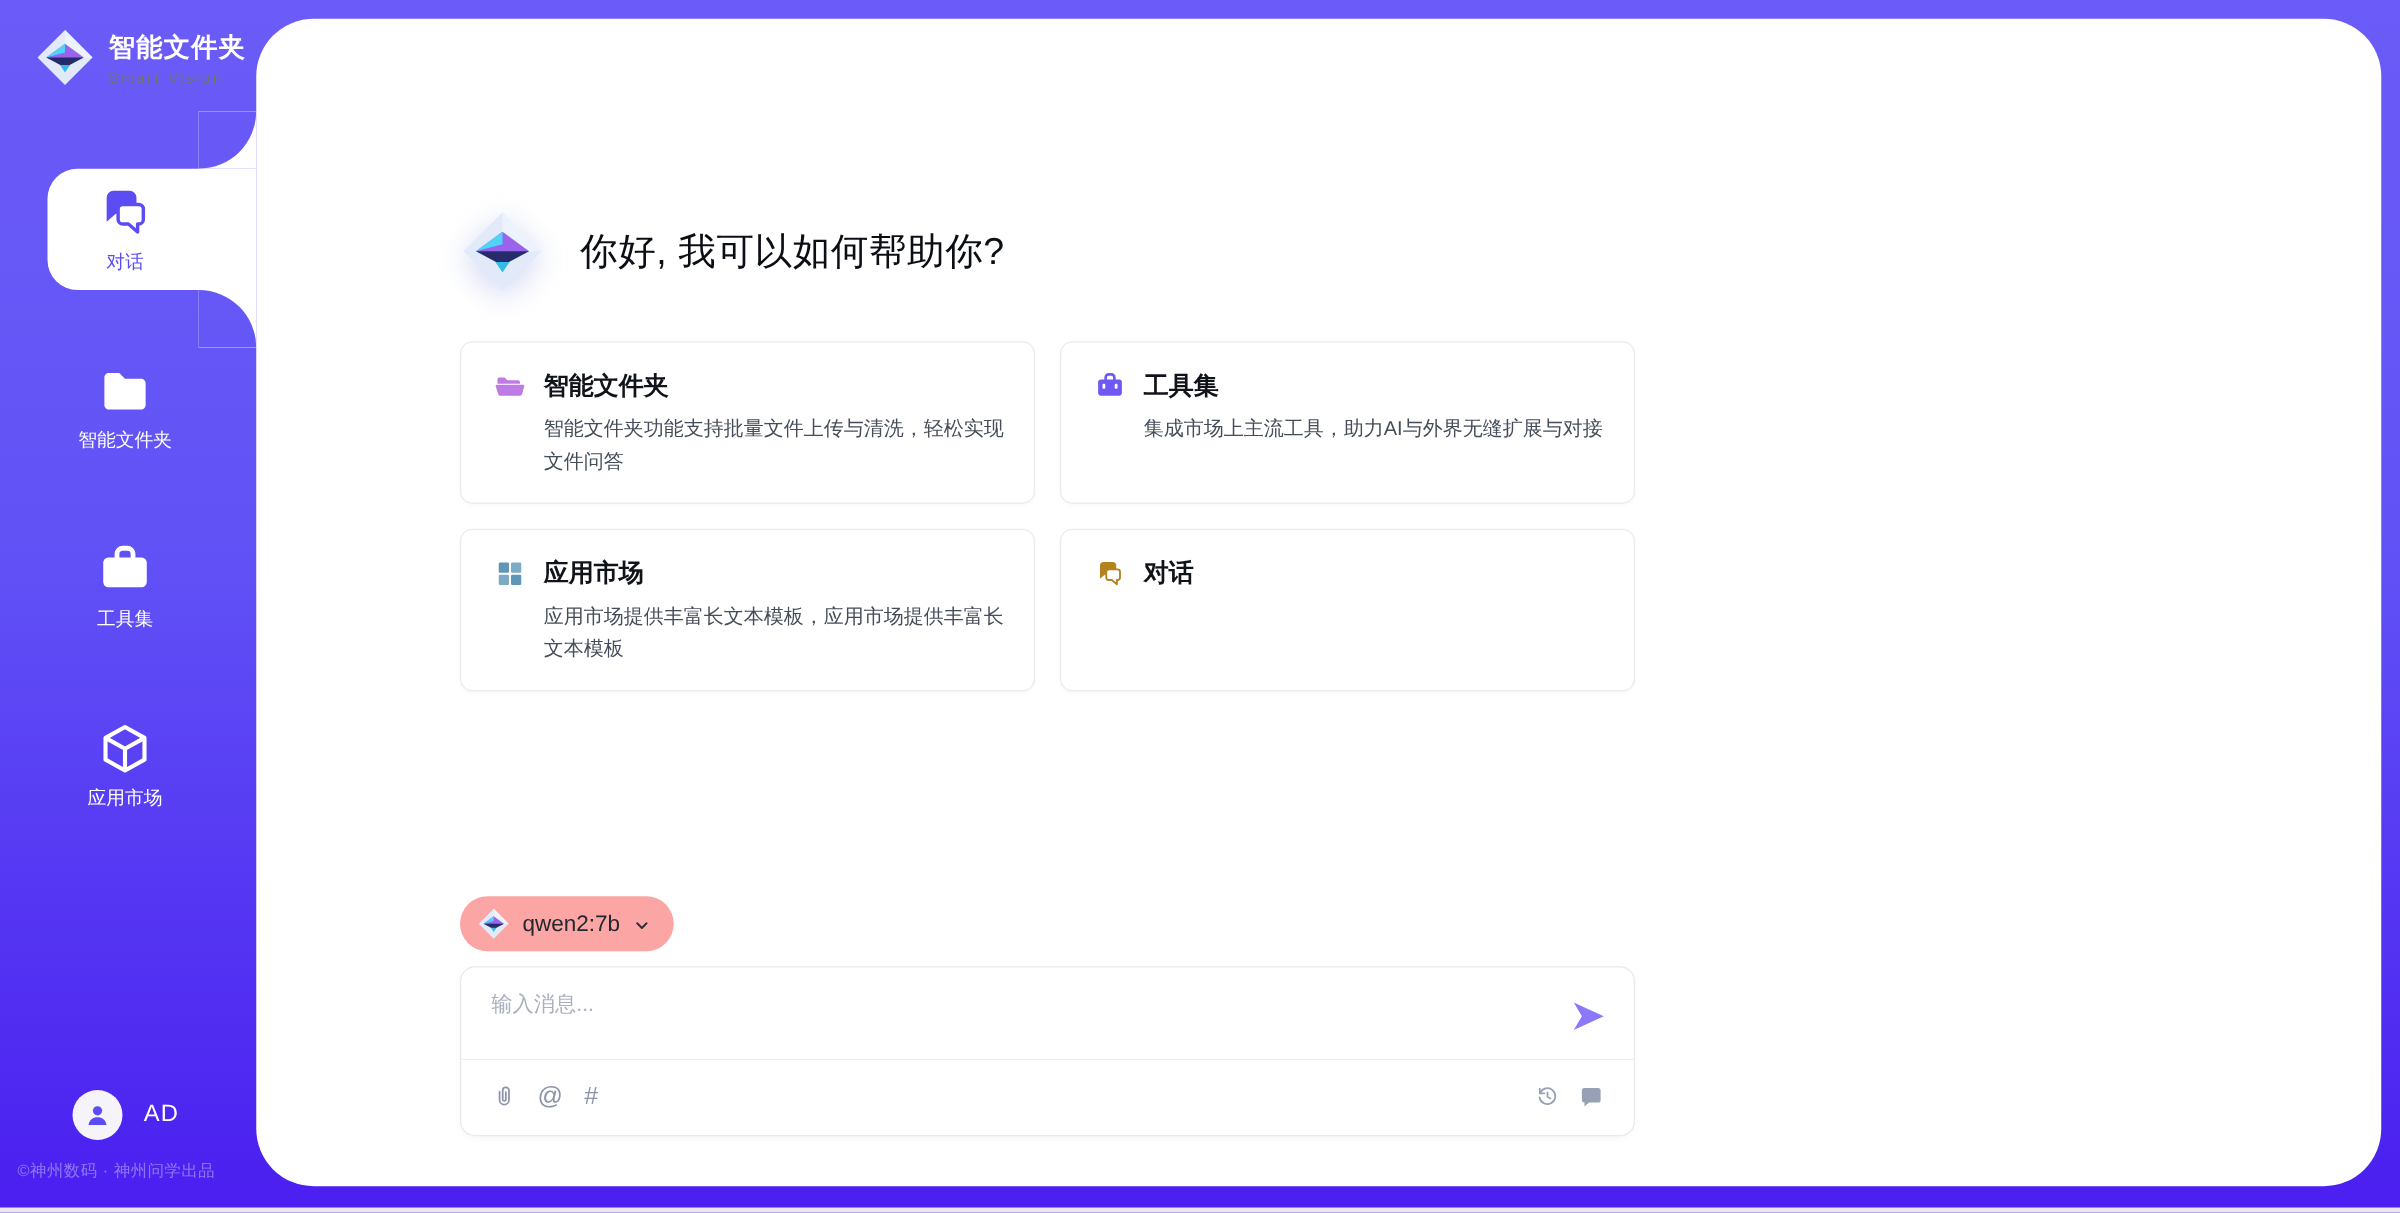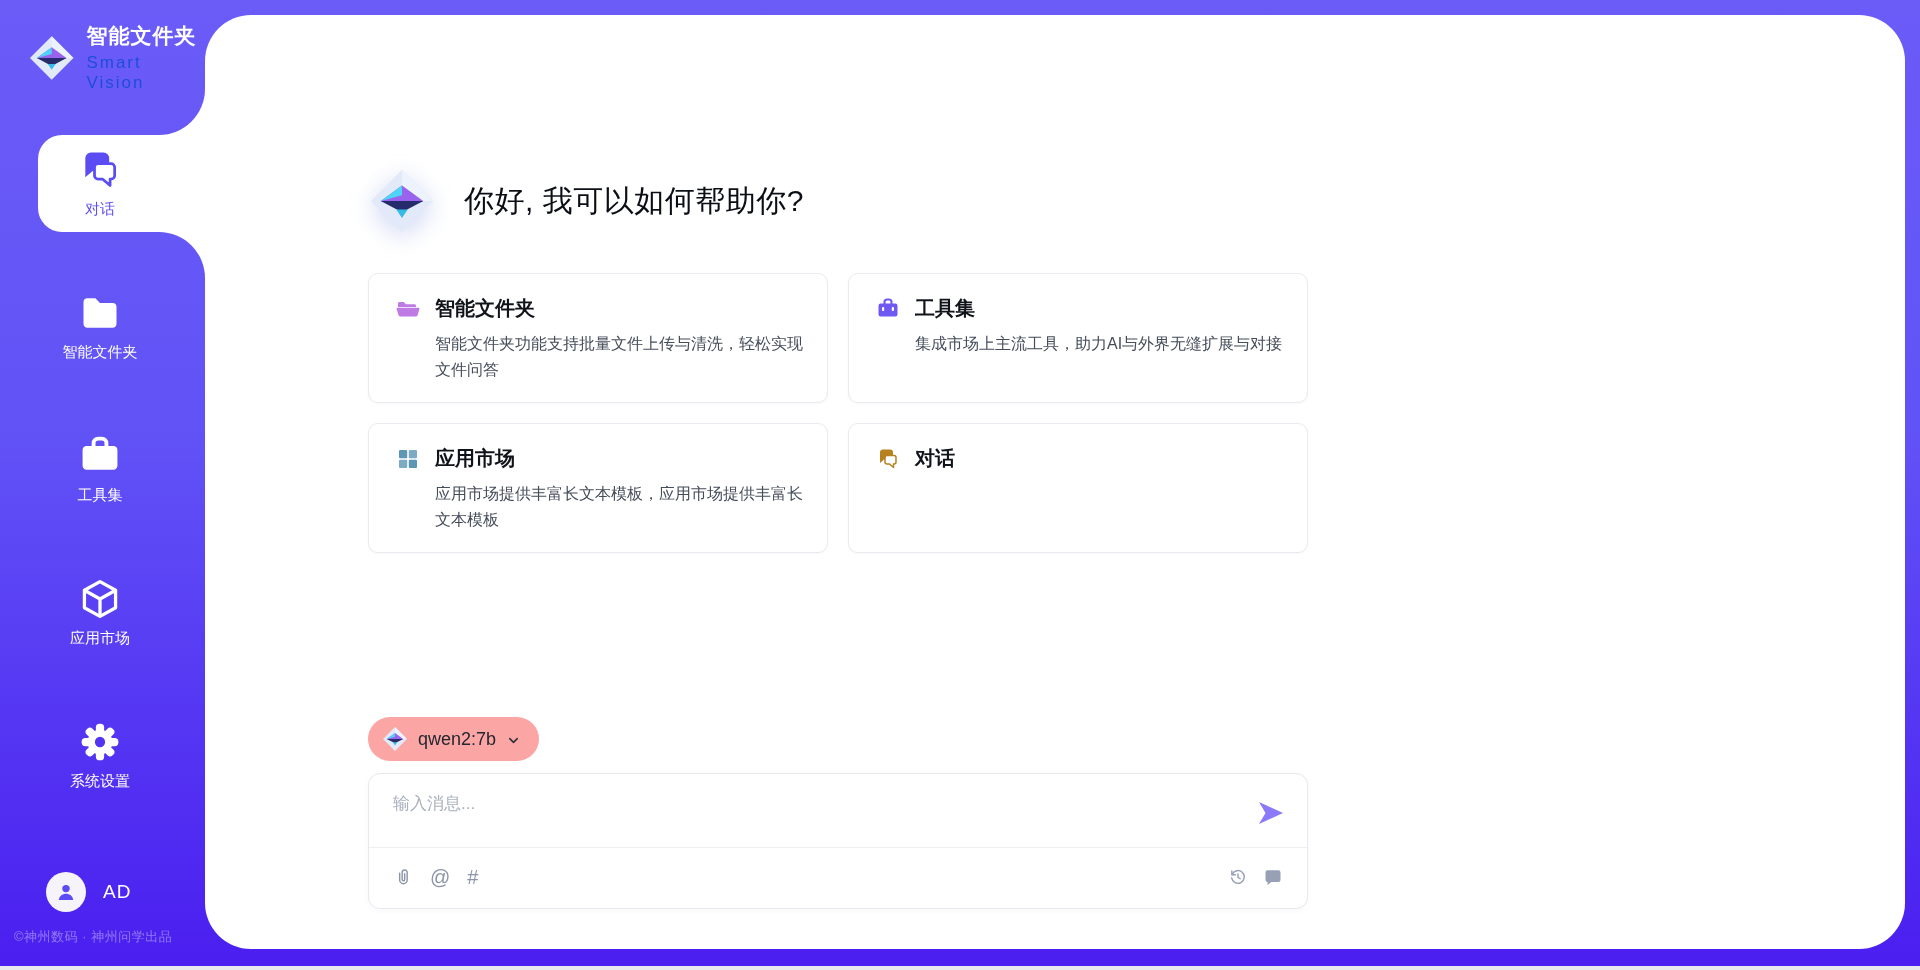--- a/index.html
+++ b/index.html
@@ -15,41 +15,41 @@
   .main-panel{
     position:absolute; left:205px; top:15px; right:15px; bottom:21px;
     background:#fff; border-radius:46px; z-index:1;
   }
 
   
   .sidebar{ position:absolute; left:0; top:0; width:205px; height:100%; z-index:2;}
   .brand{ display:flex; align-items:center; gap:11px; padding:22px 0 0 28px;}
   .brand-logo{ width:48px; height:48px; }
   .brand-cn{ color:#fff; font-size:21px; font-weight:700; letter-spacing:1px;}
-  .brand-en{ color:#1d4ed8; font-size:17px; letter-spacing:2px; margin-top:3px;}
+  .brand-en{ color:#737373; font-size:12px; letter-spacing:2px; margin-top:3px;}
 
   .nav{ position:absolute; top:135px; left:0; width:205px; }
   .nav-item{ position:relative; height:97px; margin-bottom:46px; display:flex; cursor:pointer;}
   .nav-inner{ position:relative; z-index:2; width:200px; display:flex; flex-direction:column; align-items:center; justify-content:center; gap:8px;}
   .nav-ic{ width:44px; height:44px; color:#fff;}
   .nav-label{ color:#fff; font-size:15px; }
   .nav-item.active .nav-ic{ color:#5B4DF3; }
   .nav-item.active .nav-label{ color:#5B4DF3; }
   .nav-item.active::before{
     content:''; position:absolute; left:38px; right:0; top:0; bottom:0;
     background:#fff; border-radius:24px 0 0 24px; z-index:1;
   }
   .flare{ position:absolute; right:0; width:46px; height:46px; background:#fff; z-index:1; overflow:hidden;}
   .flare::before{ content:''; position:absolute; inset:0;
     background:linear-gradient(180deg,#6B5CF8 0%,#6152F6 45%,#4A1EF0 100%);
     background-attachment:fixed;}
   .flare.top{ top:-46px; } .flare.top::before{ border-bottom-right-radius:100%; }
   .flare.bot{ bottom:-46px; } .flare.bot::before{ border-top-right-radius:100%; }
 
-  .user-row{ position:absolute; top:872px; left:0; width:223px; display:flex; align-items:center; gap:17px; padding-left:46px; cursor:pointer;}
+  .user-row{ position:absolute; top:872px; left:0; width:223px; display:flex; align-items:center; gap:17px; padding-left:58px; cursor:pointer;}
   .avatar{ width:40px; height:40px; border-radius:50%; background:#F6F3FB; display:flex; align-items:center; justify-content:center; color:#5B4DF3;}
   .avatar svg{ width:24px; height:24px;}
   .user-name{ color:#fff; font-size:19px; letter-spacing:1px;}
   .side-footer{ position:absolute; top:928px; left:14px; color:rgba(255,255,255,.38); font-size:13px; letter-spacing:.5px;text-align:right;}
 
   
   .content{ position:relative; margin:0 0 0 368px; width:940px; }
   .greeting{ display:flex; align-items:center; gap:28px; padding-top:152px; }
   .greet-logo{ width:68px; height:68px; filter:drop-shadow(0 6px 12px rgba(120,140,220,.35));}
   .greet-title{ font-size:30px; font-weight:400; color:#0B0E14; letter-spacing:.5px;}
@@ -205,28 +205,20 @@
       </div>
     </div>
     <div class="nav-item">
       <div class="nav-inner">
         <svg class="nav-ic">
             <use href="#ic-cube"></use>
           </svg>
         <div class="nav-label">应用市场</div>
       </div>
     </div>
-    <div class="nav-item">
-      <div class="nav-inner">
-        <svg class="nav-ic">
-            <use href="#ic-gear"></use>
-          </svg>
-        <div class="nav-label">系统设置</div>
-      </div>
-    </div>
   </div>
 
   <div class="user-row">
     <div class="avatar">
       <svg>
           <use href="#ic-person"></use>
         </svg>
     </div>
     <div class="user-name">AD</div>
   </div>

